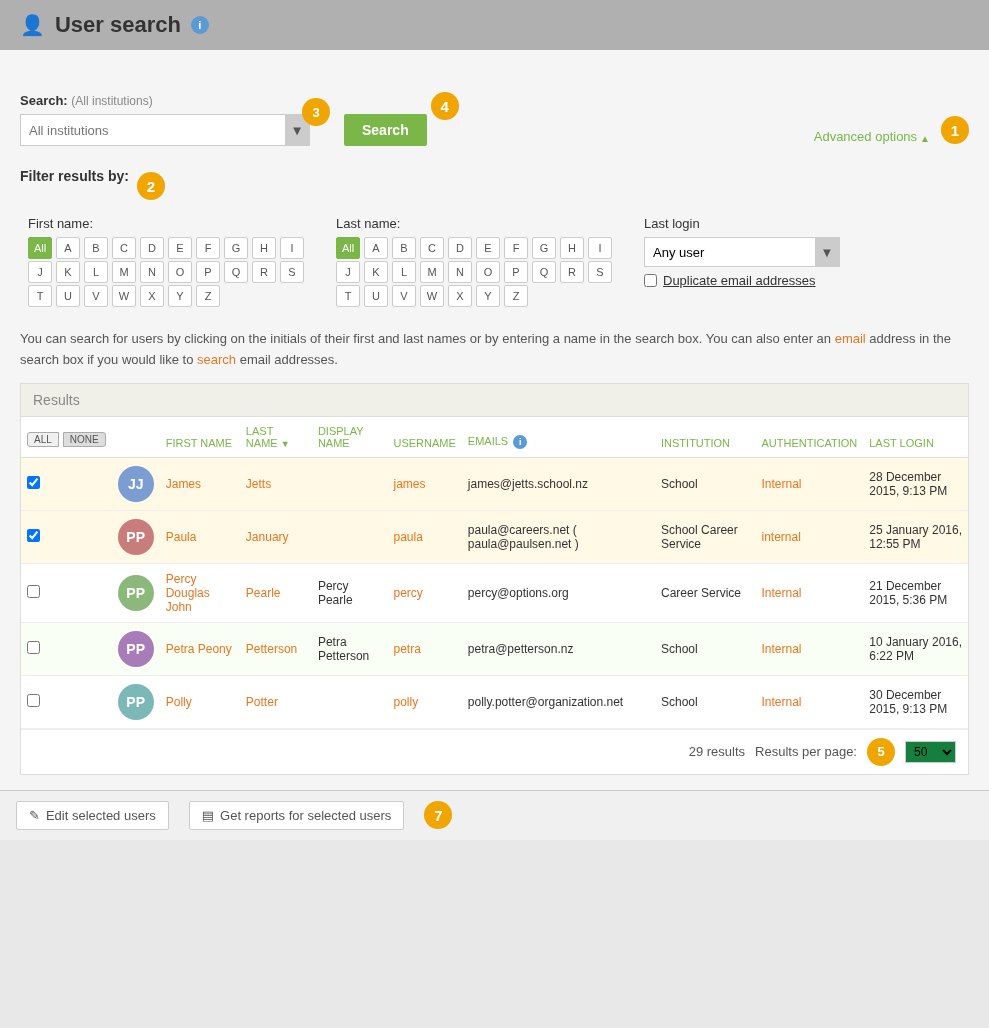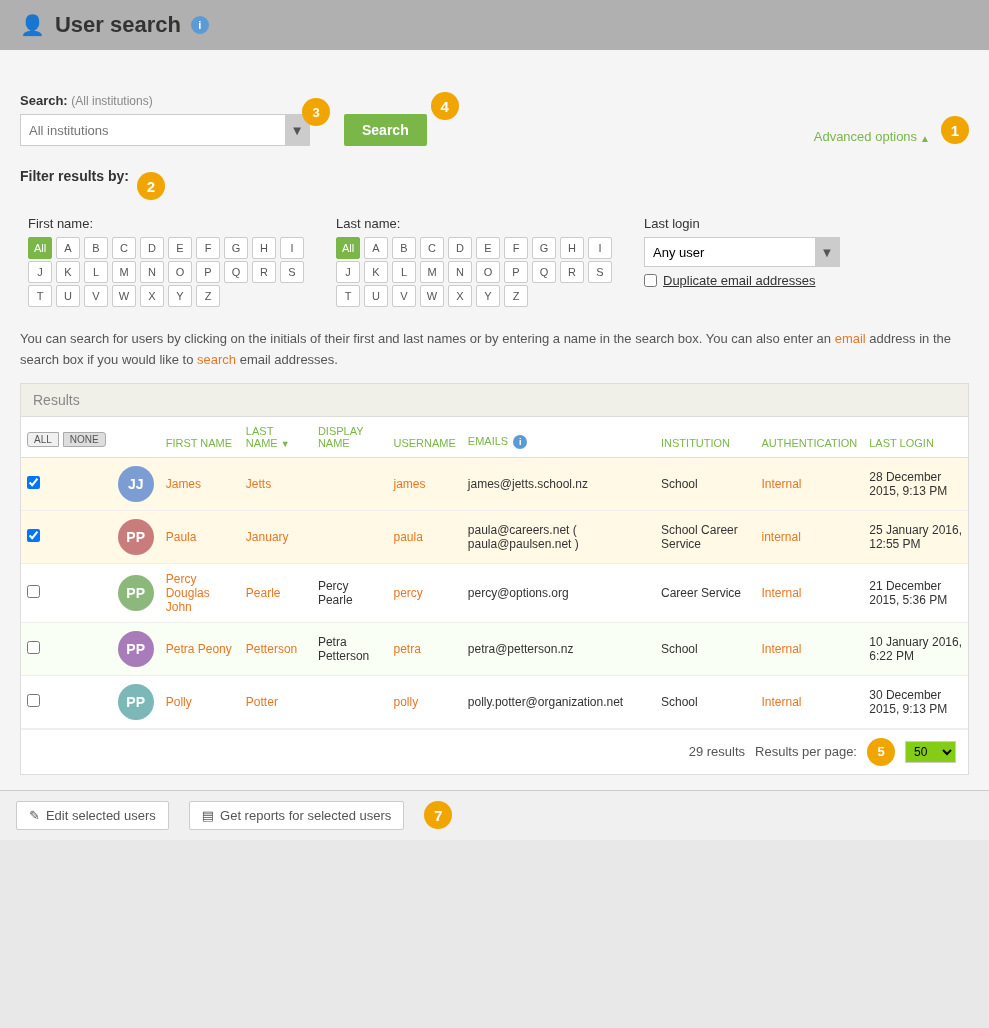--- a/index.html
+++ b/index.html
@@ -59,21 +59,21 @@
     .name-link { color: #e87722; text-decoration: none; cursor: pointer; }
     .username-link { color: #e87722; text-decoration: none; }
     .auth-text { color: #e87722; }
 
     .all-none-row { display: flex; align-items: center; gap: 4px; margin-bottom: 2px; }
     .all-btn, .none-btn { font-size: 10px; border: 1px solid #aaa; background: #f0f0f0; padding: 1px 6px; cursor: pointer; color: #555; }
     .all-btn { border-radius: 3px 0 0 3px; }
     .none-btn { border-radius: 0 3px 3px 0; background: #ddd; }
 
     .results-footer { display: flex; align-items: center; justify-content: flex-end; padding: 8px 12px; gap: 10px; font-size: 13px; color: #555; border-top: 1px solid #eee; }
-    .per-page-select { border: 1px solid #ccc; background: #84cc16; padding: 2px 4px; font-size: 12px; }
+    .per-page-select { border: 1px solid #ccc; background: #15803d; padding: 2px 4px; font-size: 12px; }
 
     .bottom-bar { background: #f0f0f0; border-top: 1px solid #ccc; padding: 10px 16px; display: flex; align-items: center; gap: 20px; }
     .bottom-btn { display: flex; align-items: center; gap: 6px; background: white; border: 1px solid #ccc; padding: 6px 12px; cursor: pointer; font-size: 13px; color: #555; border-radius: 2px; }
 
     .badge { width: 28px; height: 28px; background: #f0a500; border-radius: 50%; color: white; font-weight: bold; font-size: 15px; display: flex; align-items: center; justify-content: center; }
 
     .sort-icon { font-size: 9px; vertical-align: middle; }
 
     .info-circle { width: 14px; height: 14px; background: #5b9bd5; border-radius: 50%; color: white; display: inline-flex; align-items: center; justify-content: center; font-size: 9px; font-weight: bold; vertical-align: middle; margin-left: 2px; }
 

